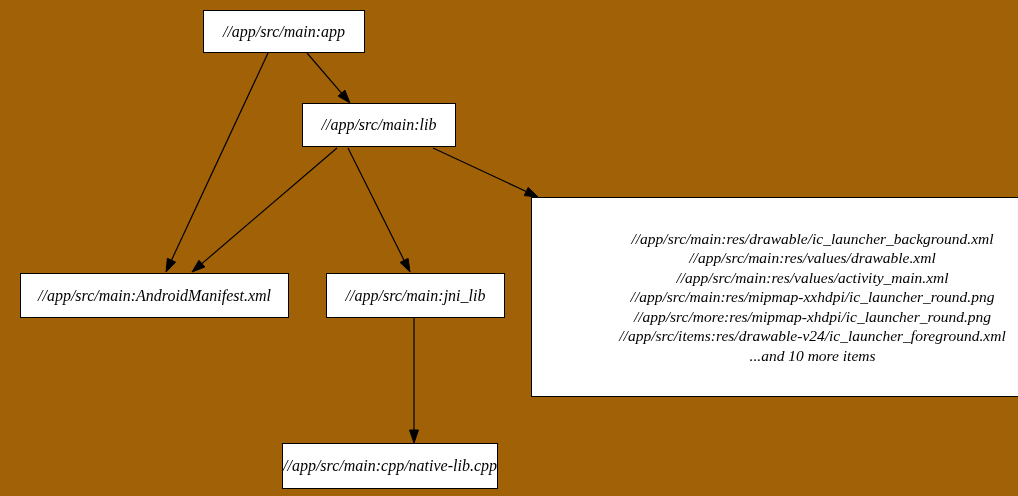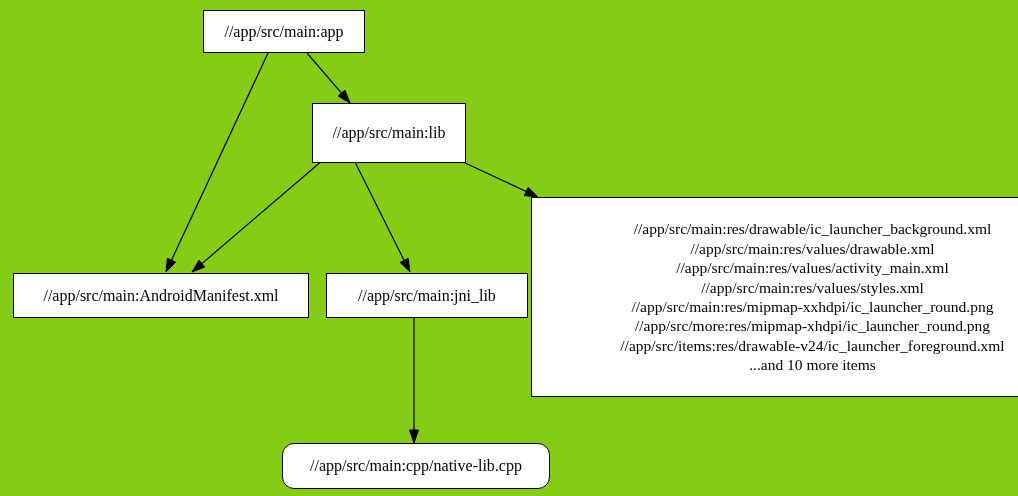--- a/index.html
+++ b/index.html
@@ -4,24 +4,25 @@
 <style>
   html, body {
     margin: 0;
     padding: 0;
     background: #ffffff;
   }
   .canvas {
     position: relative;
     width: 1018px;
     height: 496px;
-    background: #84cc16;
+    background: #a16207;
     font-family: "Liberation Serif", "DejaVu Serif", serif;
     color: #000000;
     overflow: hidden;
+    font-style: italic;
   }
   .edges-layer {
     position: absolute;
     left: 0;
     top: 0;
     width: 1018px;
     height: 496px;
   }
   .edges-layer line {
     stroke: #000000;
@@ -38,24 +39,24 @@
     border: 1.4px solid #000000;
     background: #ffffff;
     display: flex;
     align-items: center;
     justify-content: center;
     text-align: center;
     font-size: 16px;
     white-space: nowrap;
   }
   .node-app            { left: 203px; top: 10px;  width: 162px; height: 43px; }
-  .node-lib            { left: 312px; top: 103px; width: 154px; height: 60px; }
-  .node-manifest       { left: 13px;   top: 273px; width: 296px; height: 45px; align-items: center; }
-  .node-jni-lib        { left: 326px; top: 273px; width: 202px; height: 45px; }
-  .node-native-lib     { left: 282px; top: 443px; width: 268px; height: 46px; border-radius: 12px; }
+  .node-lib            { left: 302px; top: 103px; width: 154px; height: 44px; }
+  .node-manifest       { left: 20px;   top: 273px; width: 269px; height: 45px; align-items: center; }
+  .node-jni-lib        { left: 326px; top: 273px; width: 179px; height: 45px; }
+  .node-native-lib     { left: 282px; top: 443px; width: 216px; height: 46px; }
   .node-resources {
     left: 531px; top: 197px; width: 563px; height: 200px;
     flex-direction: column;
     justify-content: center;
     font-size: 15.5px;
     line-height: 19.4px;
   }
   .res-line { display: block; }
 </style>
 </head>
@@ -109,21 +110,20 @@
   </div>
 
   <div class="node node-jni-lib">
     <span>//app/src/main:jni_lib</span>
   </div>
 
   <div class="node node-resources">
     <span class="res-line">//app/src/main:res/drawable/ic_launcher_background.xml</span>
     <span class="res-line">//app/src/main:res/values/drawable.xml</span>
     <span class="res-line">//app/src/main:res/values/activity_main.xml</span>
-    <span class="res-line">//app/src/main:res/values/styles.xml</span>
     <span class="res-line">//app/src/main:res/mipmap-xxhdpi/ic_launcher_round.png</span>
     <span class="res-line">//app/src/more:res/mipmap-xhdpi/ic_launcher_round.png</span>
     <span class="res-line">//app/src/items:res/drawable-v24/ic_launcher_foreground.xml</span>
     <span class="res-line">...and 10 more items</span>
   </div>
 
   <div class="node node-native-lib">
     <span>//app/src/main:cpp/native-lib.cpp</span>
   </div>
 

